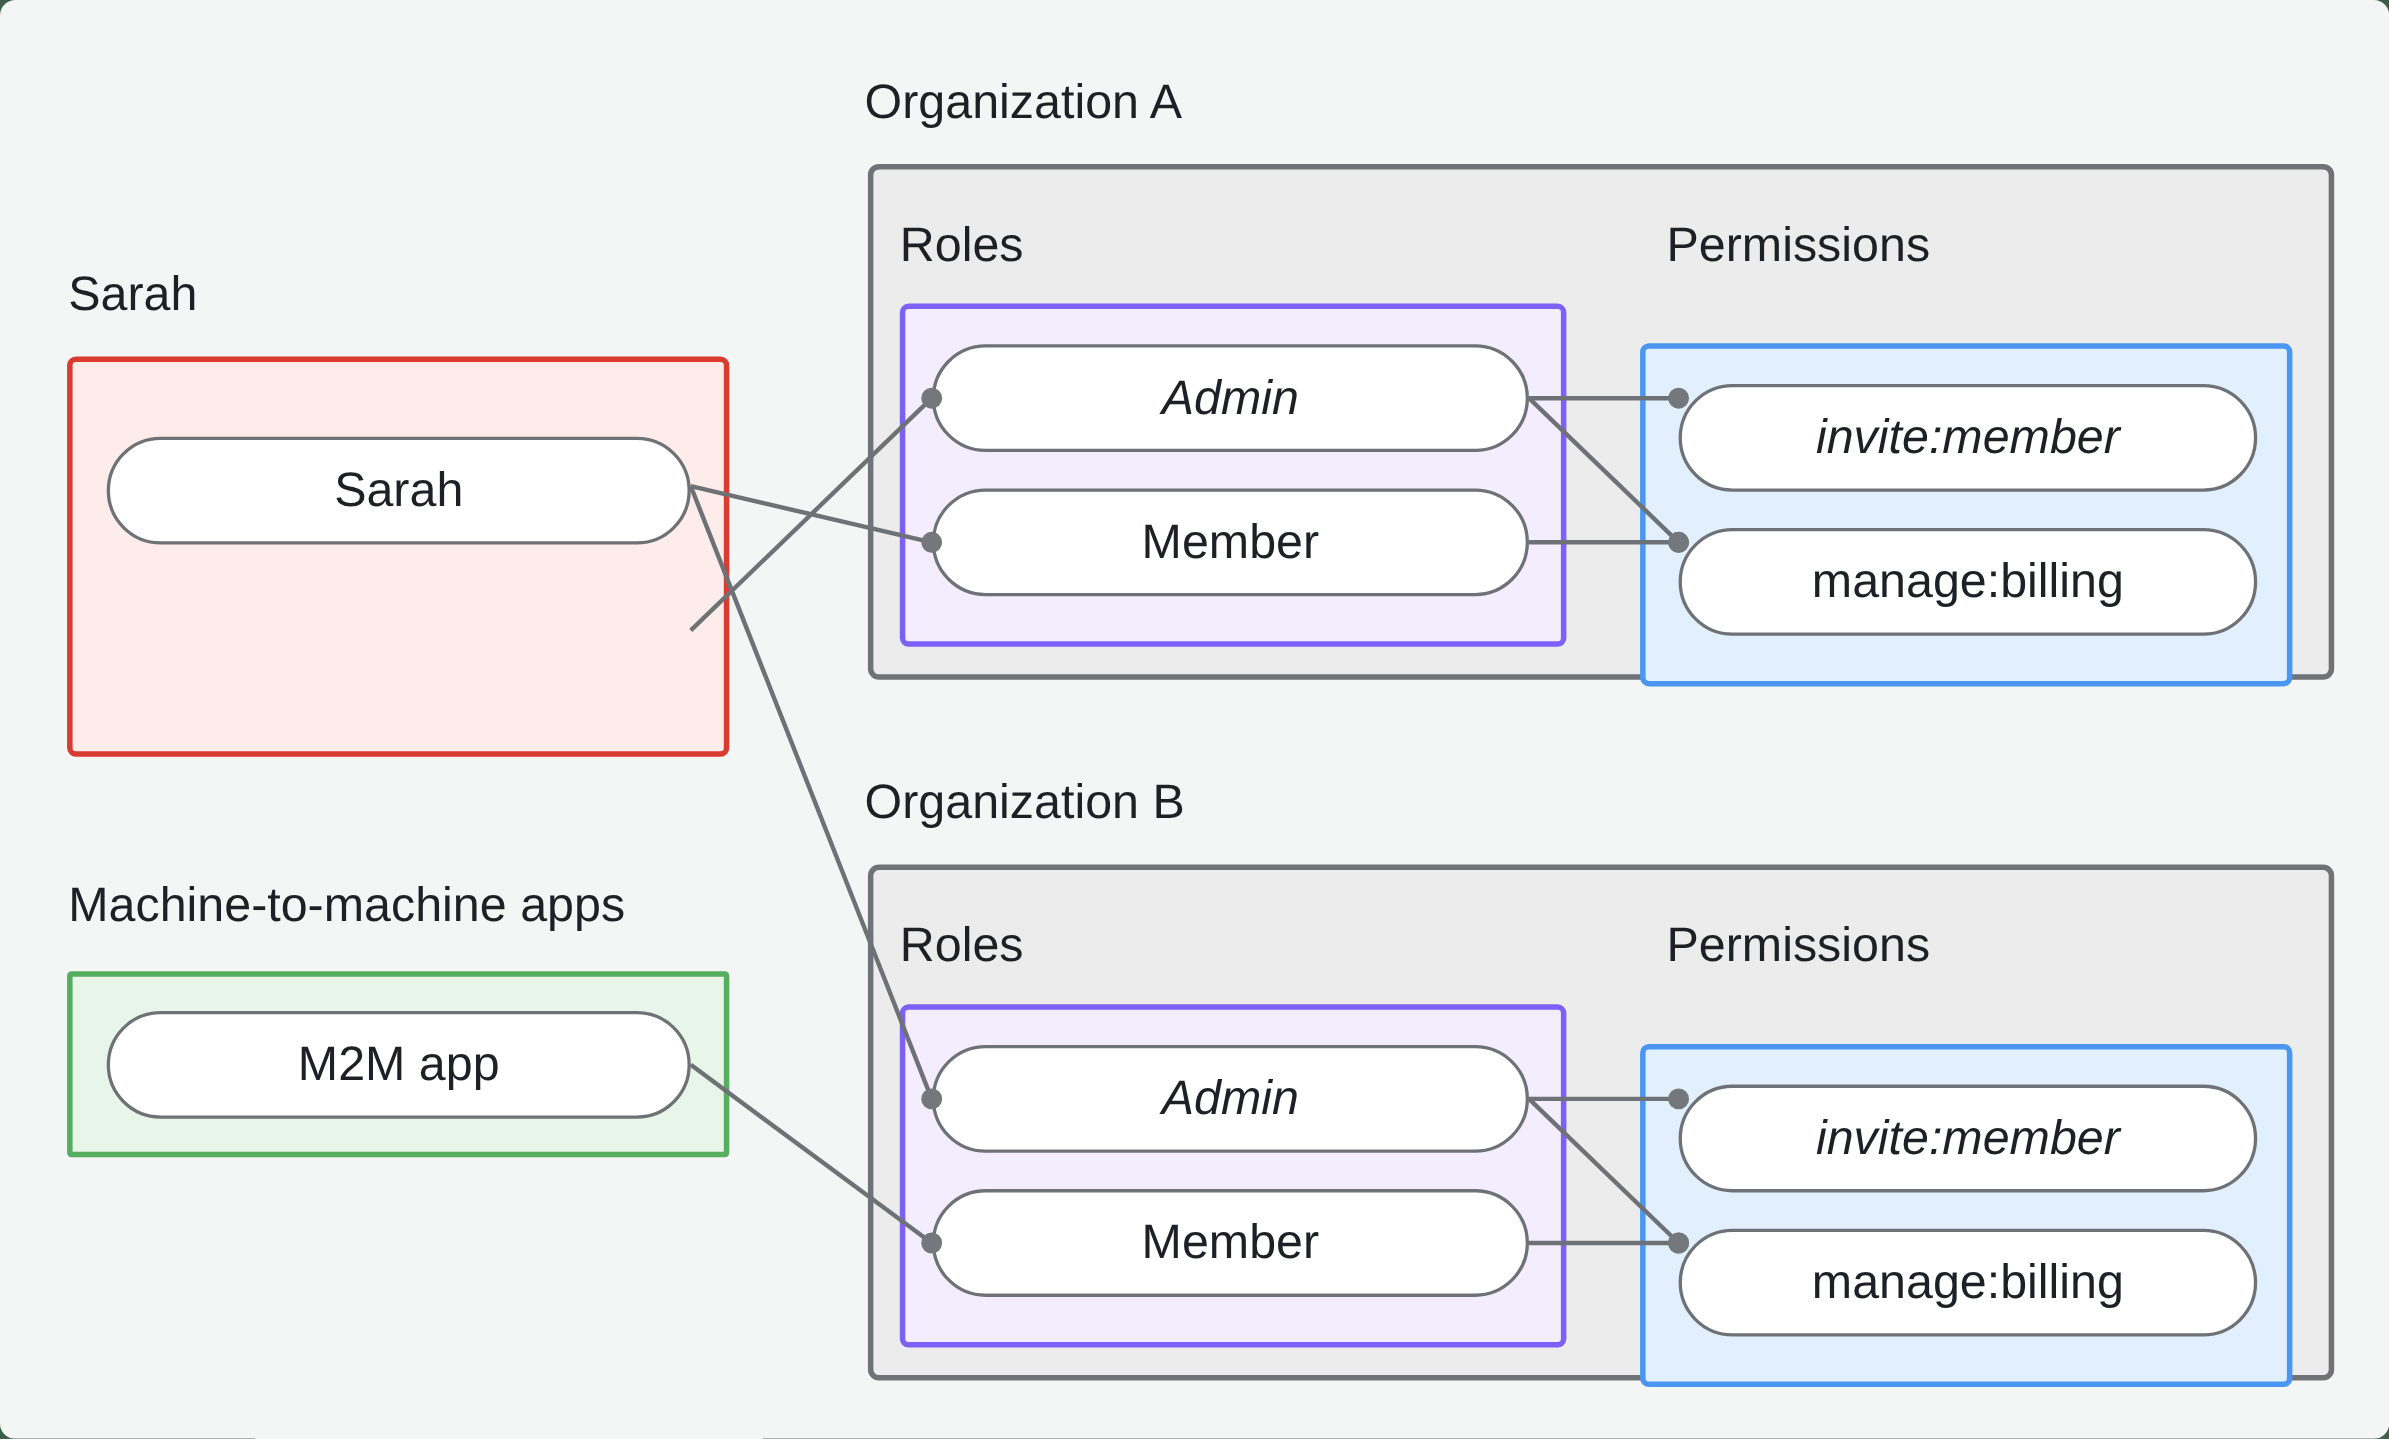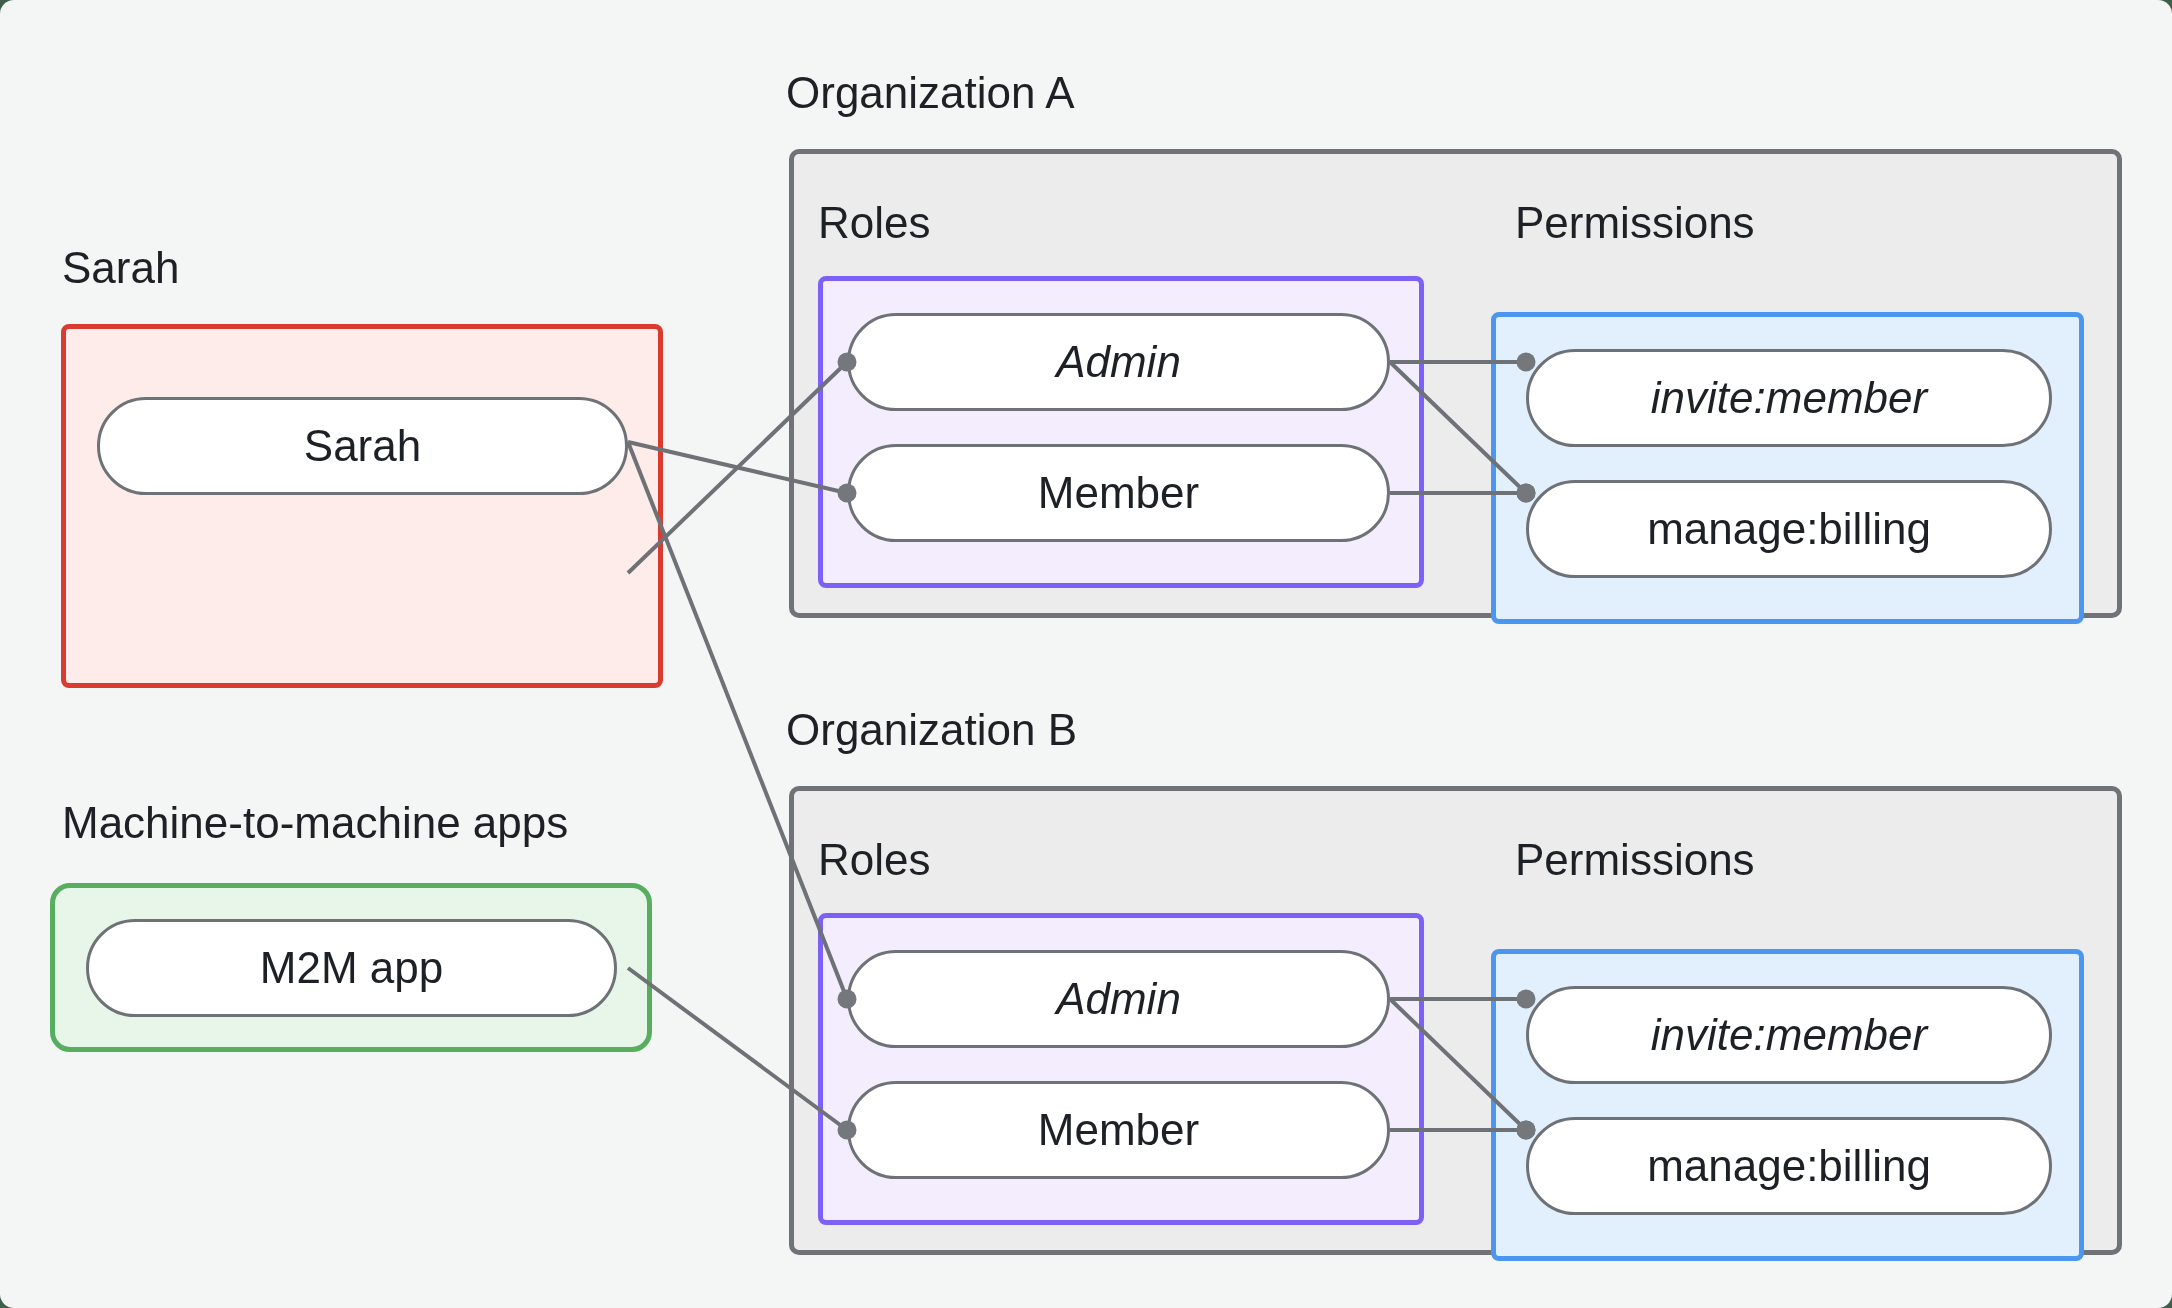--- a/index.html
+++ b/index.html
@@ -28,24 +28,24 @@
     position: absolute;
     box-sizing: border-box;
   }
   .users-box {
     left: 61px; top: 324px; width: 602px; height: 364px;
     background: var(--users_fill, #fdecea);
     border: 5px solid var(--users_border, #d93b31);
     border-radius: 8px;
   }
   .m2m-box {
-    left: 50px; top: 883px; width: 602px; height: 169px;
+    left: 61px; top: 883px; width: 602px; height: 169px;
     background: var(--m2m_fill, #e8f5e9);
     border: 5px solid var(--m2m_border, #57ae60);
-    border-radius: 20px;
+    border-radius: 4px;
   }
   .org-box {
     width: 1333px; height: 469px;
     background: var(--org_fill, #ececec);
     border: 5px solid var(--org_border, #6f7377);
     border-radius: 10px;
   }
   .org-a { left: 789px; top: 149px; }
   .org-b { left: 789px; top: 786px; }
   .roles-box {

